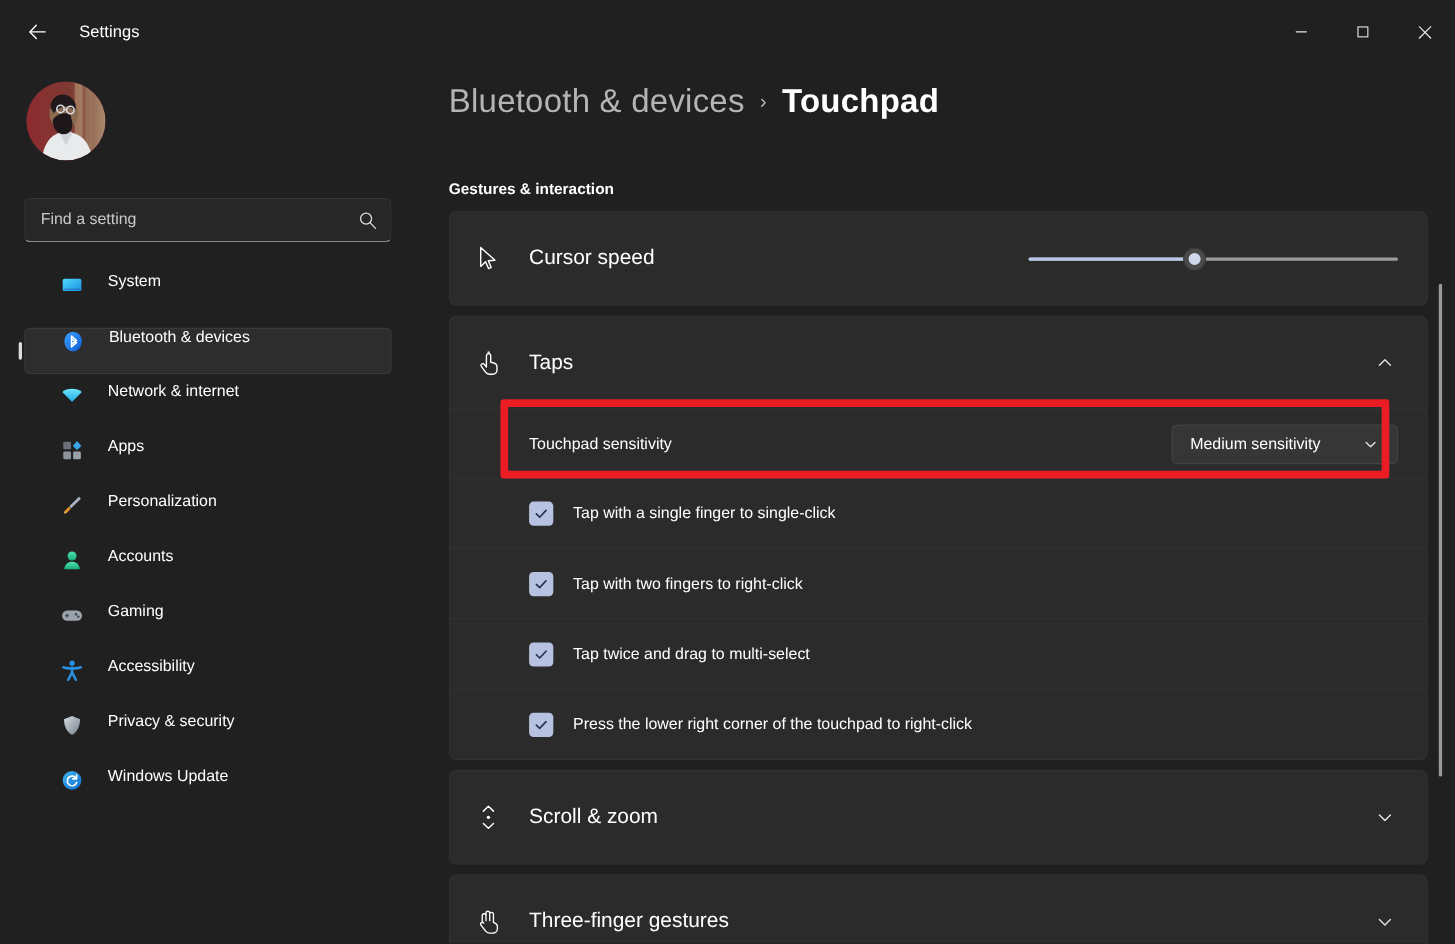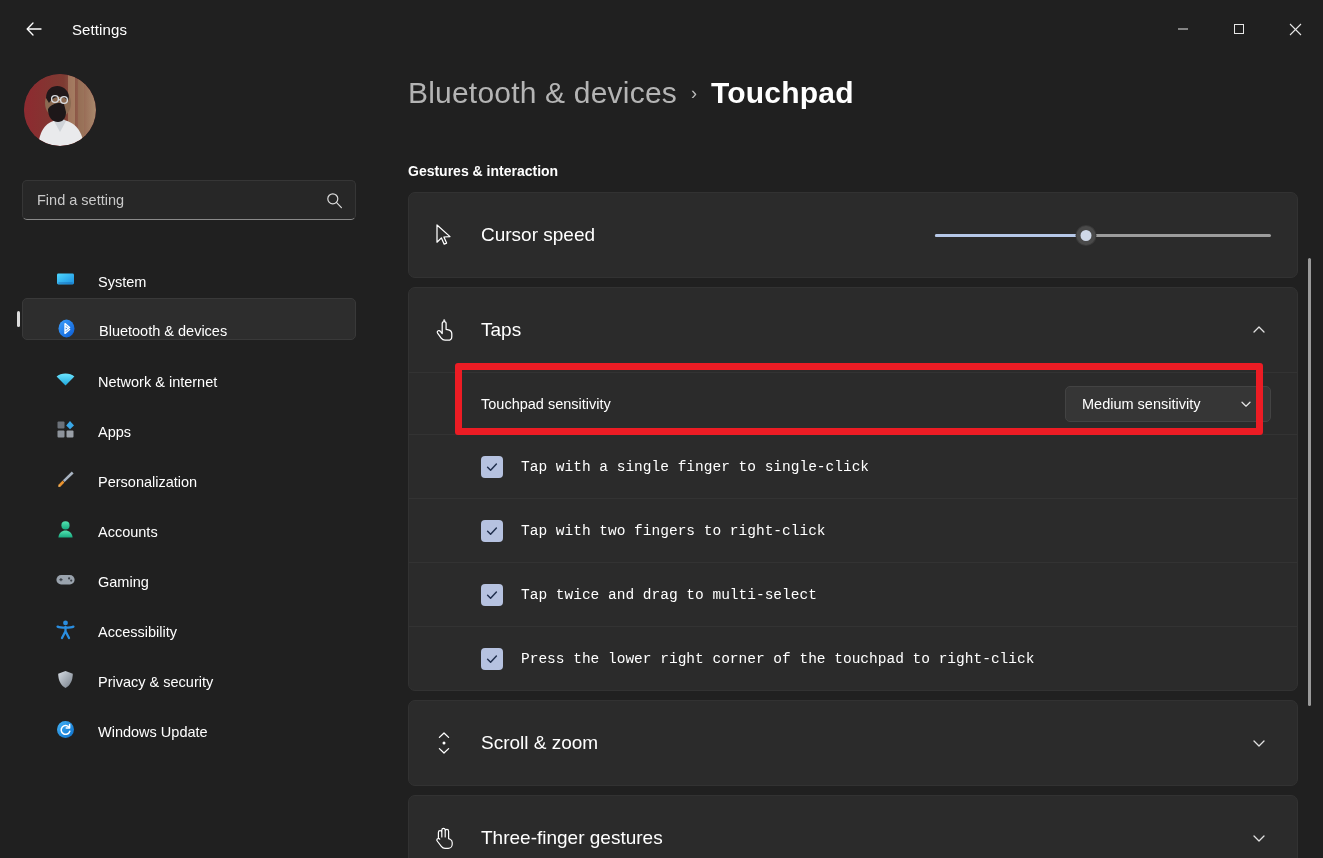--- a/index.html
+++ b/index.html
@@ -104,21 +104,21 @@
   .navlist {
     position: absolute;
     left: 22px; top: 248px;
     width: 334px;
   }
   .navitem {
     position: relative;
     height: 42px;
     margin-bottom: 8px;
     display: flex;
-    align-items: flex-end;
+    align-items: flex-start;
     border-radius: 5px;
     padding-left: 32px;
     cursor: pointer;
   }
   .navitem.selected {
     background: #2d2d2d;
     border: 1px solid #393939;
   }
   .navitem.selected::before {
     content: "";
@@ -264,21 +264,21 @@
   .subrow.sensitivity { height: 62px; padding-left: 72px; }
 
   .cbx {
     width: 22px; height: 22px;
     border-radius: 4px;
     background: #b6c2e0;
     flex: 0 0 auto;
     display: flex; align-items: center; justify-content: center;
     margin-right: 18px;
   }
-  .cbx-label { font-size: 14.5px; color: #ffffff; font-family: Liberation Mono, monospace; }
+  .cbx-label { font-size: 14.5px; color: #ffffff; }
 
   .dropdown {
     margin-left: auto;
     height: 36px;
     min-width: 206px;
     background: #363636;
     border: 1px solid #434343;
     border-radius: 5px;
     display: flex;
     align-items: center;

